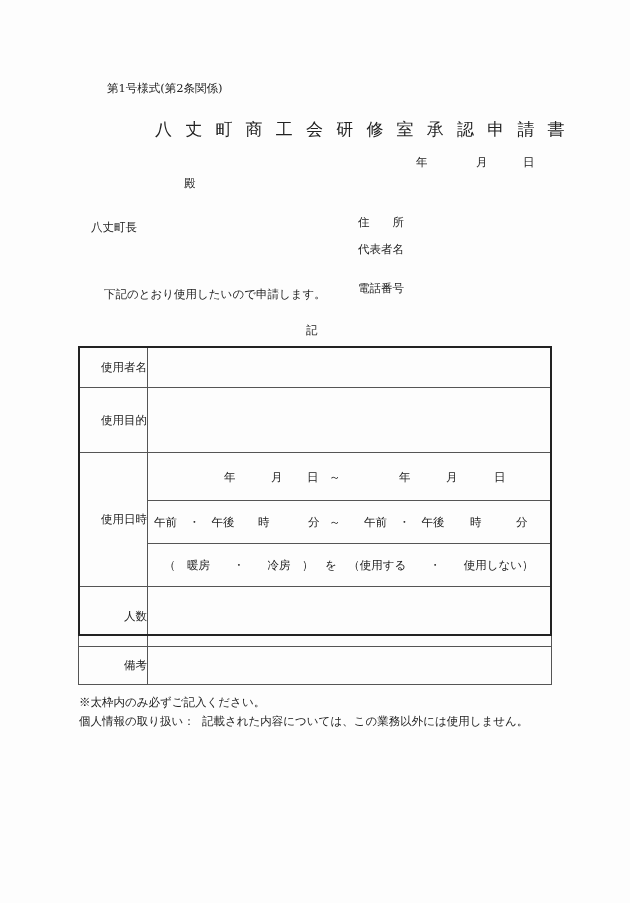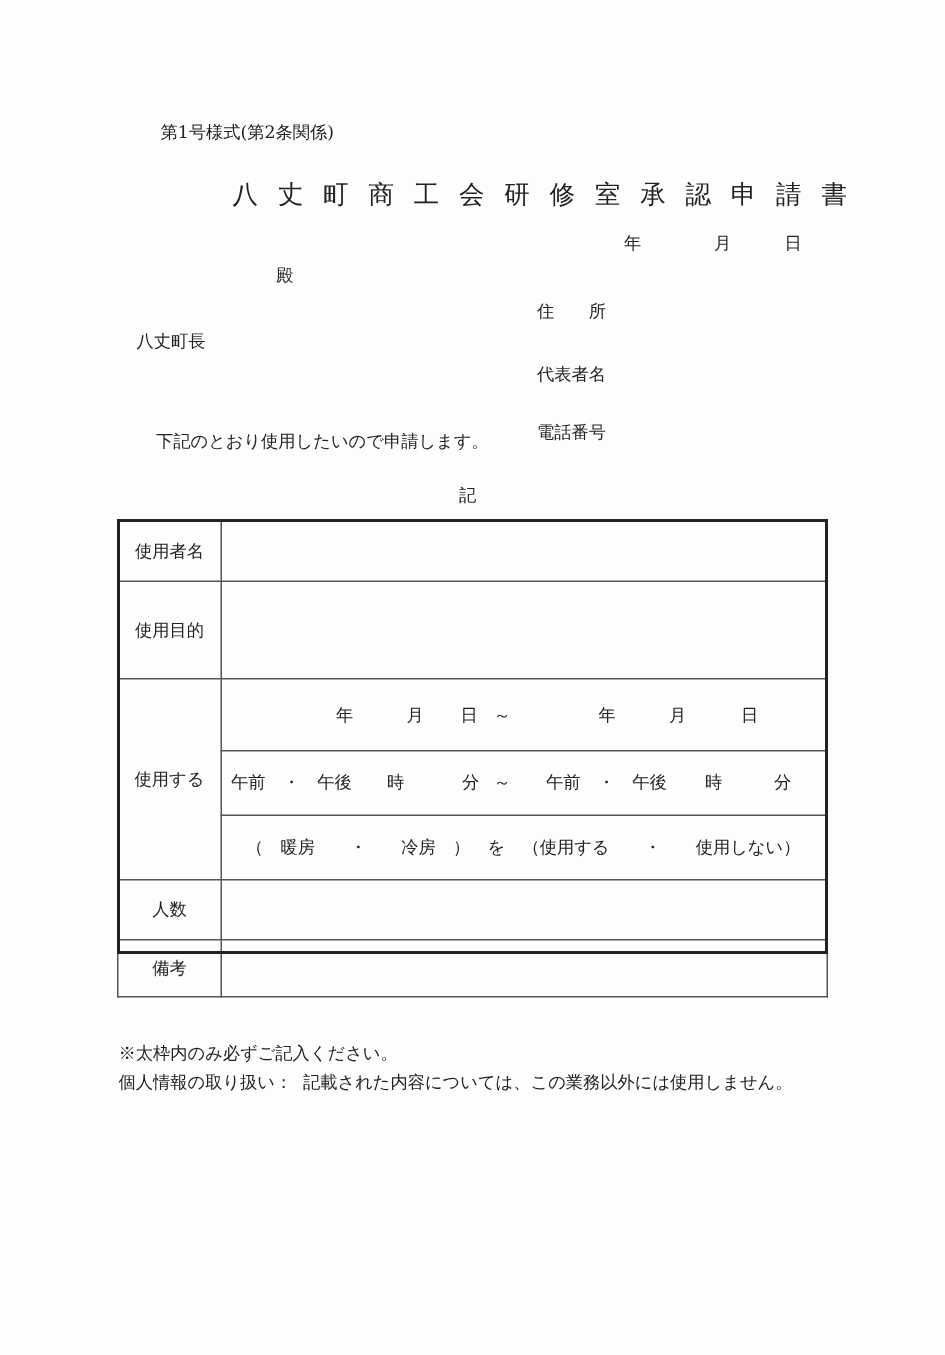--- a/index.html
+++ b/index.html
@@ -2,57 +2,57 @@
 <html><head>
 <meta charset="utf-8">
 <style>
   html, body { margin:0; padding:0; background:#fdfdfd; }
   body { width:630px; height:903px; position:relative; overflow:hidden;
          font-family:"DejaVu Serif","Liberation Serif",serif; color:#222; font-size:11.5px; }
   .abs { position:absolute; white-space:nowrap; }
   .title { letter-spacing:13.2px; font-size:17px; }
   table.form { position:absolute; left:78px; top:346px; width:474px; border-collapse:collapse; }
   table.form td { border:1px solid #555; padding:0; }
-  td.lab { width:68px; text-align:center; }
+  td.lab { width:68px; text-align:right; }
   .thick { position:absolute; left:78px; top:346px; width:470px; height:286px; border:2px solid #222; pointer-events:none; }
   .cell { position:relative; height:100%; }
   .cell span { position:absolute; top:50%; transform:translateY(-50%); }
 </style>
 </head>
 <body>
 
 <div class="abs" style="left:79px;top:81px;margin-left:28px;">第1号様式(第2条関係)</div>
 <div class="abs title" style="left:155px;top:118px;">八丈町商工会研修室承認申請書</div>
 
 <div class="abs" style="left:416px;top:155px;">年</div>
 <div class="abs" style="left:476px;top:155px;">月</div>
 <div class="abs" style="left:523px;top:155px;">日</div>
 
 <div class="abs" style="left:91px;top:176px;margin-top:44px;">八丈町長</div>
 <div class="abs" style="left:184px;top:176px;">殿</div>
 
-<div class="abs" style="left:358px;top:200px;">住　　所</div>
+<div class="abs" style="left:358px;top:215px;">住　　所</div>
 <div class="abs" style="left:358px;top:230px;margin-top:12px;">代表者名</div>
 <div class="abs" style="left:358px;top:249px;margin-top:32px;">電話番号</div>
 
 <div class="abs" style="left:104px;top:287px;">下記のとおり使用したいので申請します。</div>
 <div class="abs" style="left:306px;top:323px;">記</div>
 
 <table class="form">
   <tbody>
       <tr style="height:41px;">
     <td class="lab">使用者名</td>
     <td></td>
   </tr>
   <tr style="height:65px;">
     <td class="lab">使用目的</td>
     <td></td>
   </tr>
   <tr style="height:48px;">
-    <td class="lab" rowspan="3">使用する</td>
+    <td class="lab" rowspan="3">使用日時</td>
     <td>
       <div class="cell">
         <span style="left:76px">年</span>
         <span style="left:123px">月</span>
         <span style="left:159px">日</span>
         <span style="left:181px">～</span>
         <span style="left:251px">年</span>
         <span style="left:298px">月</span>
         <span style="left:346px">日</span>
       </div>
@@ -71,21 +71,21 @@
       </div>
     </td>
   </tr>
   <tr style="height:43px;">
     <td>
       <div class="cell">
             <span style="left:16px">（　暖房　　・　　冷房　）　を　（使用する　　・　　使用しない）</span>
           </div>
     </td>
   </tr>
-  <tr style="height:40px;">
+  <tr style="height:60px;">
     <td class="lab">人数</td>
     <td></td>
   </tr>
   <tr style="height:38px;">
     <td class="lab">備考</td>
     <td></td>
   </tr>
 </tbody>
   </table>
 <div class="thick"></div>

